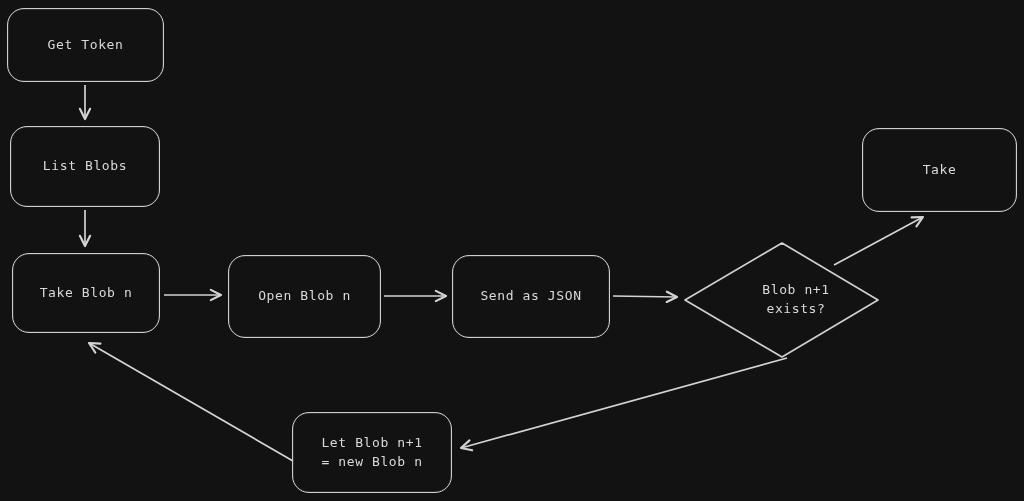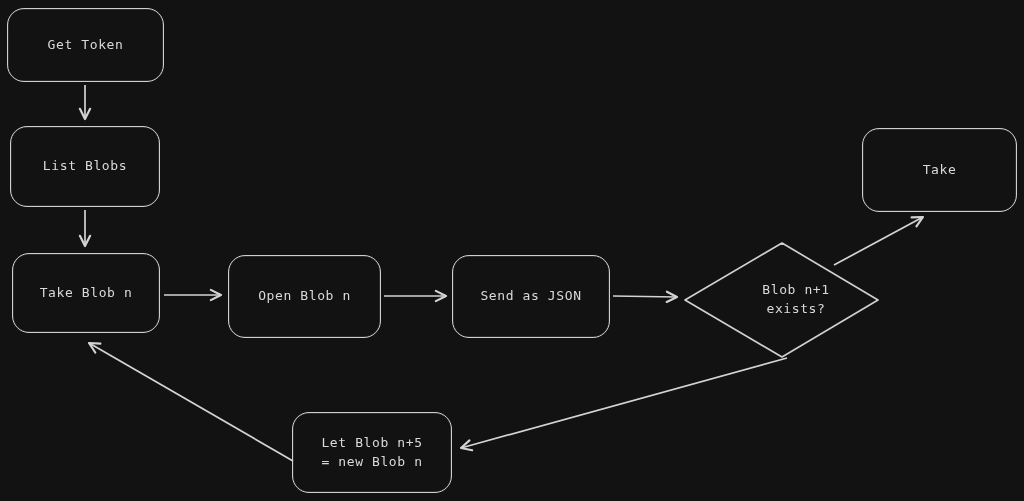--- a/index.html
+++ b/index.html
@@ -104,17 +104,17 @@
   <div class="node diamond-label" id="n-decision">
     <span class="label">Blob n+1
 exists?</span>
   </div>
 
   <div class="node rect" id="n-exit">
     <span class="label">Take</span>
   </div>
 
   <div class="node rect" id="n-let-blob">
-    <span class="label">Let Blob n+5
+    <span class="label">Let Blob n+1
 = new Blob n</span>
   </div>
 
 </div>
 
 </body></html>

